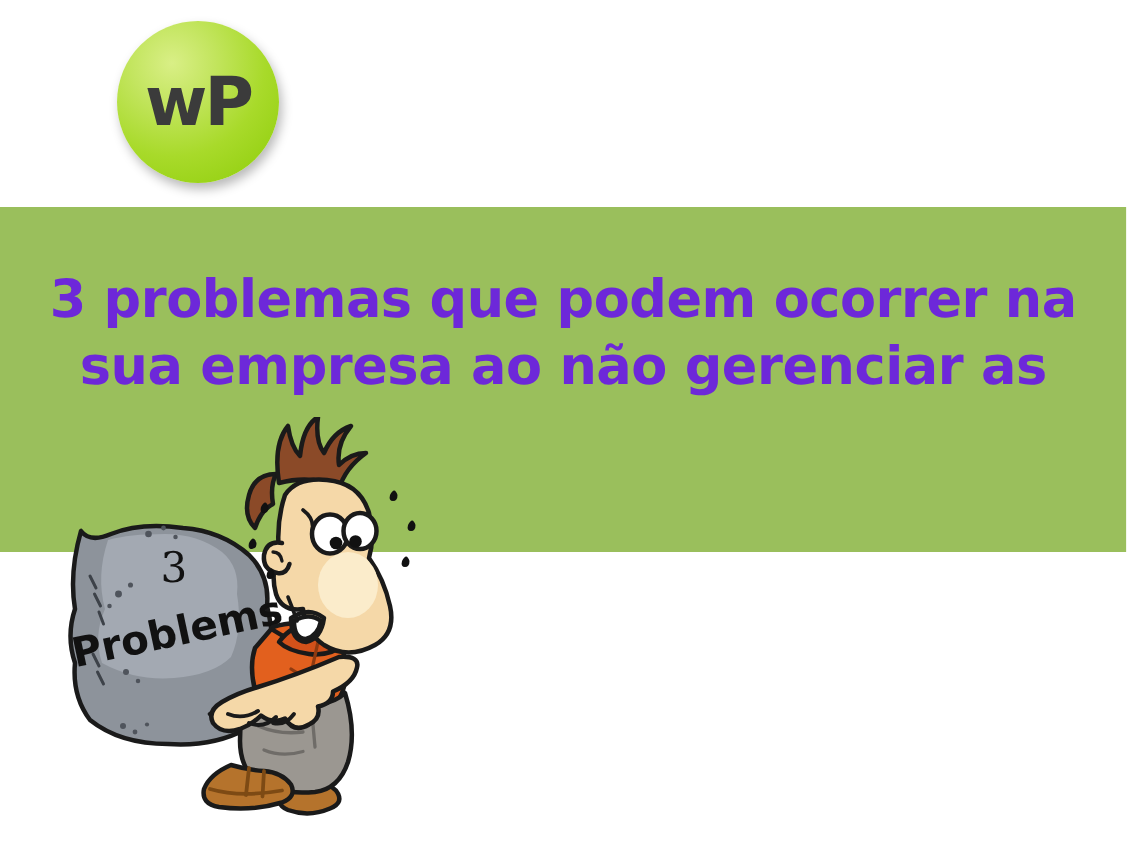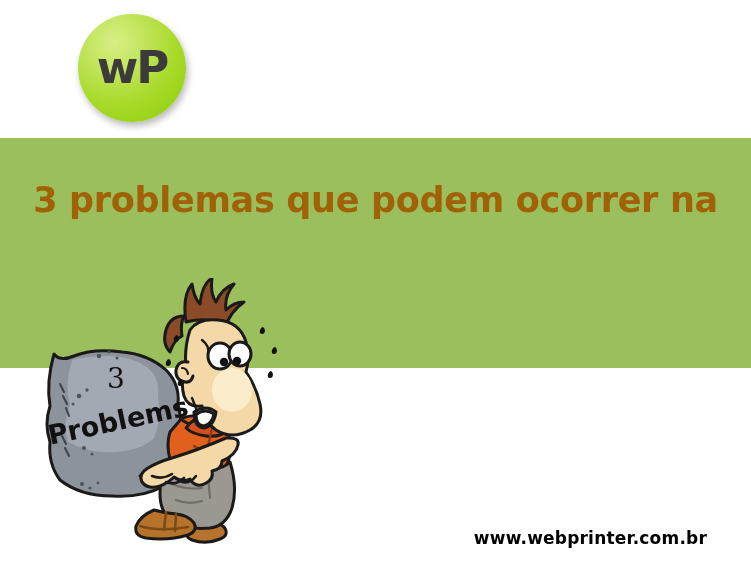--- a/index.html
+++ b/index.html
@@ -65,21 +65,21 @@
     width: 751px;
     height: 230px;
     background: #9abf5c;
   }
   .title {
     position: absolute;
     left: 0;
     top: 178px;
     width: 751px;
     text-align: center;
-    color: #a16207;
+    color: #6d28d9;
     font-family: "DejaVu Sans", sans-serif;
     font-weight: bold;
     font-size: 35px;
     line-height: 45px;
     letter-spacing: -0.3px;
     padding: 0 22px;
     box-sizing: border-box;
   }
 
   
@@ -118,20 +118,21 @@
     <div class="logo-text">
       <span class="wl">w</span>
         <span class="pl">P</span>
     </div>
   </div>
 
   <div class="band"></div>
 
   <div class="title">
     <div>3 problemas que podem ocorrer na</div>
+    <div>sua empresa ao não gerenciar as</div>
   </div>
 
   <div class="illustration">
     <svg width="250" height="272" viewBox="0 0 250 272" xmlns="http://www.w3.org/2000/svg">
       <g stroke="#1a1a1a" stroke-width="3" stroke-linejoin="round" stroke-linecap="round">
 
         <path d="M152 182 L176 188 L186 228 L178 250 L156 248 L150 220 Z" fill="#9b9791"></path>
 
         <path d="M152 246 q-6 12 4 16 q14 5 28 -1 q10 -4 4 -12 q-6 -6 -16 -5 z" fill="#b5732c"></path>
 
@@ -234,15 +235,14 @@
           <path d="M130 84 q3 -6 5 0 q0 4 -3 4 q-3 0 -2 -4z"></path>
           <path d="M224 52 q3 -6 5 0 q0 4 -3 4 q-3 0 -2 -4z"></path>
           <path d="M236 72 q3 -6 5 0 q0 4 -3 4 q-3 0 -2 -4z"></path>
           <path d="M232 96 q3 -6 5 0 q0 4 -3 4 q-3 0 -2 -4z"></path>
           <path d="M142 104 q3 -6 5 0 q0 4 -3 4 q-3 0 -2 -4z"></path>
         </g>
       </g>
     </svg>
   </div>
 
-  <div class="footer-url">www.webprinter.com.br</div>
 
 </div>
 
 </body></html>

